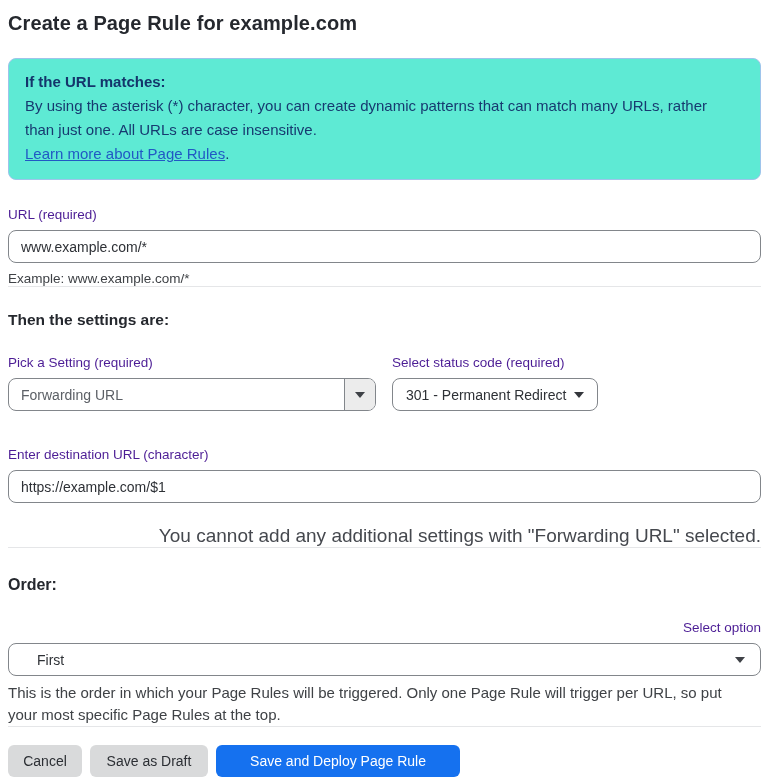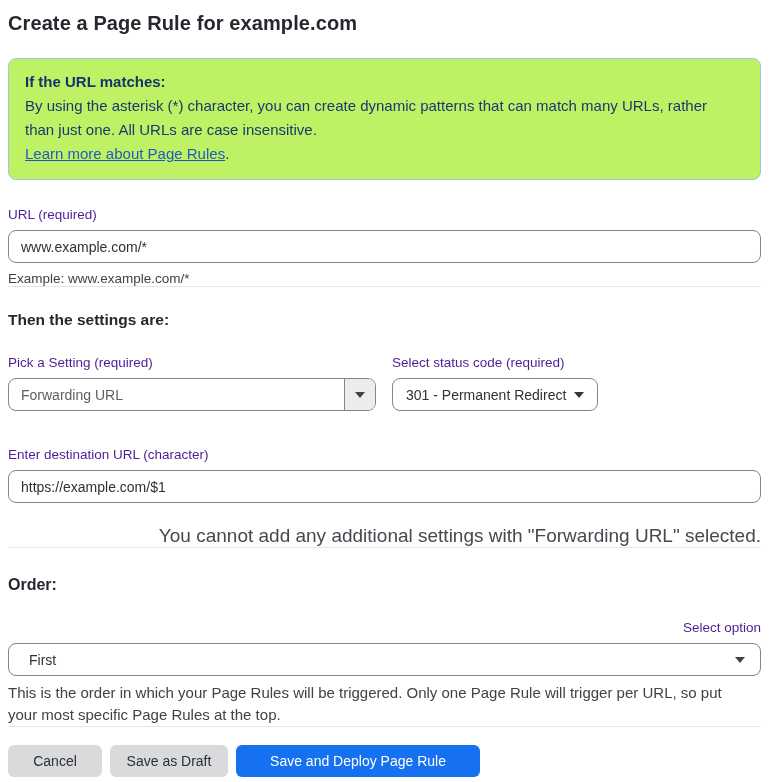--- a/index.html
+++ b/index.html
@@ -15,21 +15,21 @@
   .page-title {
     font-size: 20px;
     font-weight: 700;
     color: #25282e;
     letter-spacing: 0.1px;
   }
 
   
   .info-box {
     margin-top: 23px;
-    background: #bef264;
+    background: #5eead4;
     border: 1px solid #9ec4eb;
     border-radius: 8px;
     padding: 11px 16px 13px 16px;
     color: #173a70;
     font-size: 15px;
     line-height: 24px;
   }
   .info-box .info-heading { font-weight: 700; font-size: 15px; color: #14356b; }
   .info-box .info-body { max-width: 715px; }
   .info-link {
@@ -148,21 +148,21 @@
 
   .order-select {
     position: relative;
     height: 33px;
     width: 100%;
     border: 1px solid #82868b;
     border-radius: 8px;
     background: #ffffff;
     display: flex;
     align-items: center;
-    padding: 0 34px 0 20px;
+    padding: 0 34px 0 28px;
     font-size: 14px;
     color: #2e3136;
     cursor: pointer;
   }
   .order-select .order-arrow {
     position: absolute;
     right: 15px; top: 50%;
     transform: translateY(-50%);
   }
   .order-helper {
@@ -185,21 +185,21 @@
     border-radius: 6px;
     font-family: "Liberation Sans", "DejaVu Sans", sans-serif;
     font-size: 14px;
     cursor: pointer;
     padding: 0 16px;
   }
   .btn-secondary {
     background: #d9dadb;
     color: #2c2f34;
   }
-  .btn-cancel { width: 94px; padding: 0; }
+  .btn-cancel { width: 74px; padding: 0; }
   .btn-draft { width: 118px; padding: 0; }
   .btn-primary {
     background: #1571ef;
     color: #ffffff;
     width: 244px;
     padding: 0;
   }
 
   .mt-label-url { margin-top: 27px; }
   .mt-section { margin-top: 24px; }

